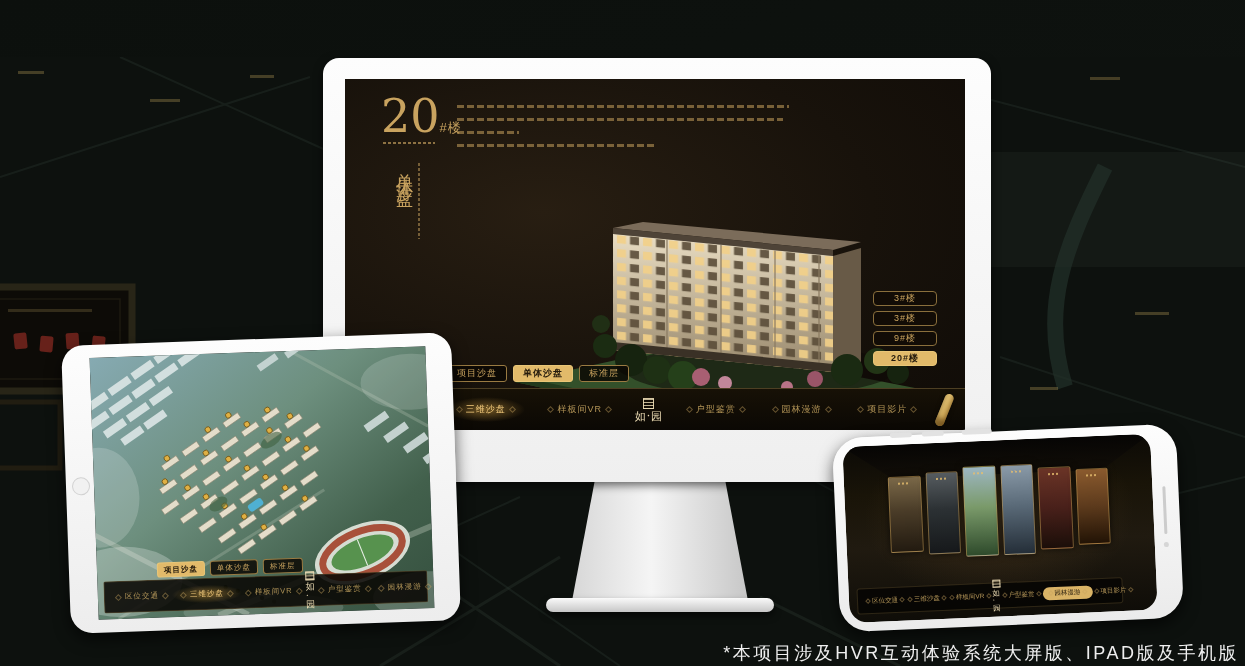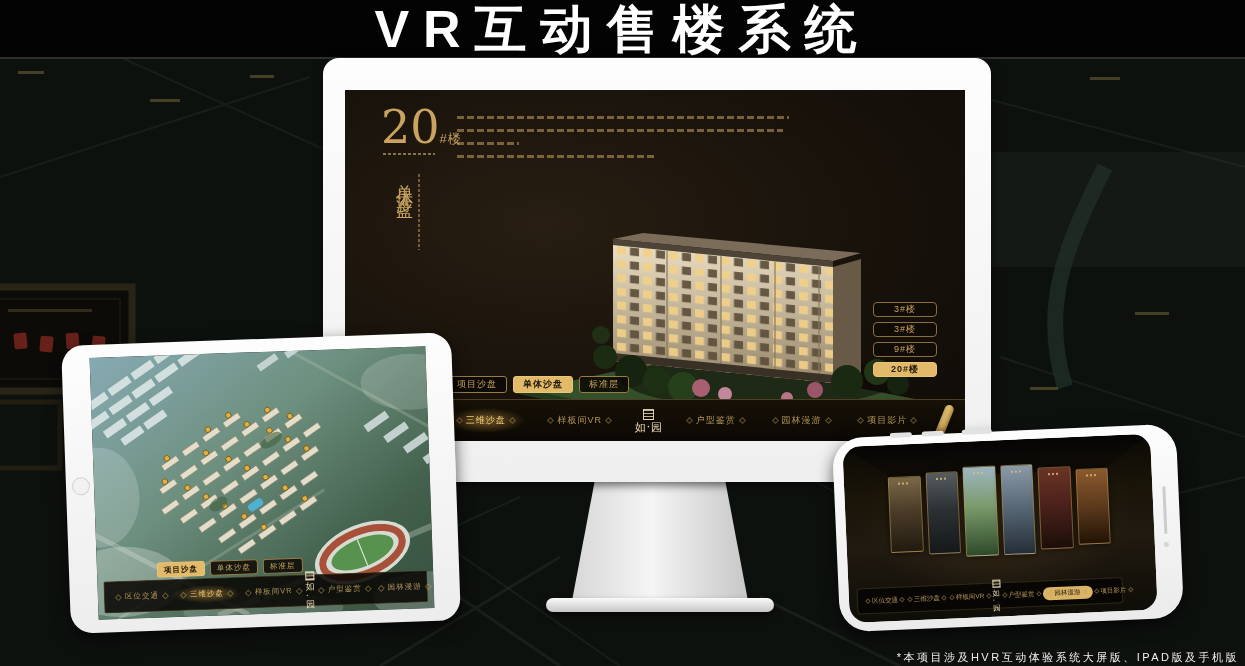--- a/index.html
+++ b/index.html
@@ -9,21 +9,21 @@
   
   .title-bar{position:absolute;left:0;top:0;width:100%;height:57px;background:#030303;
              border-bottom:2px solid #2e2e2e;display:flex;align-items:center;justify-content:center;z-index:3;}
   .title-bar h1{margin:0;color:#fff;font-size:52px;font-weight:bold;letter-spacing:14px;line-height:1;}
   
   .bg-svg{position:absolute;left:0;top:57px;z-index:1;}
   
   .monitor{position:absolute;left:323px;top:58px;width:668px;height:424px;z-index:4;
            background:linear-gradient(#fdfdfd,#efefef);border-radius:16px;
            box-shadow:0 3px 10px rgba(0,0,0,.6);}
-  .m-screen{position:absolute;left:22px;top:32px;width:620px;height:351px;overflow:hidden;
+  .m-screen{position:absolute;left:22px;top:21px;width:620px;height:351px;overflow:hidden;
             background:radial-gradient(ellipse at 32% 38%, #281e12 0%, #18120b 55%, #0f0b07 100%);}
   .stand-neck{position:absolute;left:572px;top:480px;width:176px;height:121px;z-index:3;
               background:linear-gradient(90deg,#d7d7d7,#f5f5f5 45%,#c7c7c7);
               clip-path:polygon(13% 0,87% 0,100% 100%,0 100%);}
   .stand-base{position:absolute;left:546px;top:598px;width:228px;height:14px;border-radius:8px;z-index:3;
               background:linear-gradient(#fafafa,#c6c6c6);box-shadow:0 4px 7px rgba(0,0,0,.55);}
   
   .m-headline{position:absolute;left:36px;top:14px;color:#c9a35f;}
   .m-num{font-family:"DejaVu Serif",serif;font-size:46px;line-height:1;}
   .m-unit{font-size:13px;letter-spacing:1px;}
@@ -109,21 +109,21 @@
   .p-nav .nav-item{font-size:6.5px;letter-spacing:0;}
   .p-nav .nav-item::before,.p-nav .nav-item::after{margin:0 2px;width:2px;height:2px;}
   .p-nav .nav-item.active{background:#d9b366;color:#241a0c;border-radius:8px;padding:2px 4px;}
   .p-nav .nav-logo{font-size:7.5px;font-family:"DejaVu Serif",serif;}
   .p-nav .seal{width:6px;height:6px;}
   .p-nav .scroll-icon{width:6px;height:19px;}
   .p-speaker{position:absolute;right:13px;top:62px;width:3px;height:48px;border-radius:2px;background:#cccccc;}
   .p-cam{position:absolute;right:12px;top:118px;width:5px;height:5px;border-radius:50%;background:#d6d6d6;}
   .p-btn{position:absolute;top:-3px;height:5px;border-radius:3px;background:#e2e2e2;}
   
-  .footnote{position:absolute;right:6px;bottom:1px;z-index:7;color:#efefef;font-size:11px;letter-spacing:2.5px;}
+  .footnote{position:absolute;right:6px;bottom:1px;z-index:7;color:#efefef;font-size:18px;letter-spacing:2.5px;}
 </style>
 </head>
 <body>
 
 <div id="stage">
 
   <svg class="bg-svg" width="1245" height="609" viewBox="0 0 1245 609">
     <rect x="0" y="0" width="1245" height="609" fill="#0d110e"></rect>
     <g stroke="#202a24" stroke-width="2" opacity="0.55" fill="none">
       <path d="M0 120 L310 20"></path>
@@ -167,23 +167,20 @@
         <rect x="1030" y="330" width="28" height="3"></rect>
       <rect x="140" y="530" width="30" height="3"></rect>
         <rect x="700" y="520" width="26" height="3"></rect>
     </g>
     <g stroke="#c8a85e" opacity="0.35" fill="none">
       <rect x="330" y="58" width="14" height="14"></rect>
         <path d="M332 62 h10 M332 66 h10 M332 70 h10"></path>
     </g>
   </svg>
 
-  <div class="title-bar">
-    <h1>VR互动售楼系统</h1>
-  </div>
 
   <div class="stand-neck"></div>
   <div class="stand-base"></div>
   <div class="monitor">
     <div class="m-screen">
 
       <div class="m-headline">
         <span class="m-num">20</span><span class="m-unit">#楼</span>
         <div class="m-eng"></div>
       </div>

